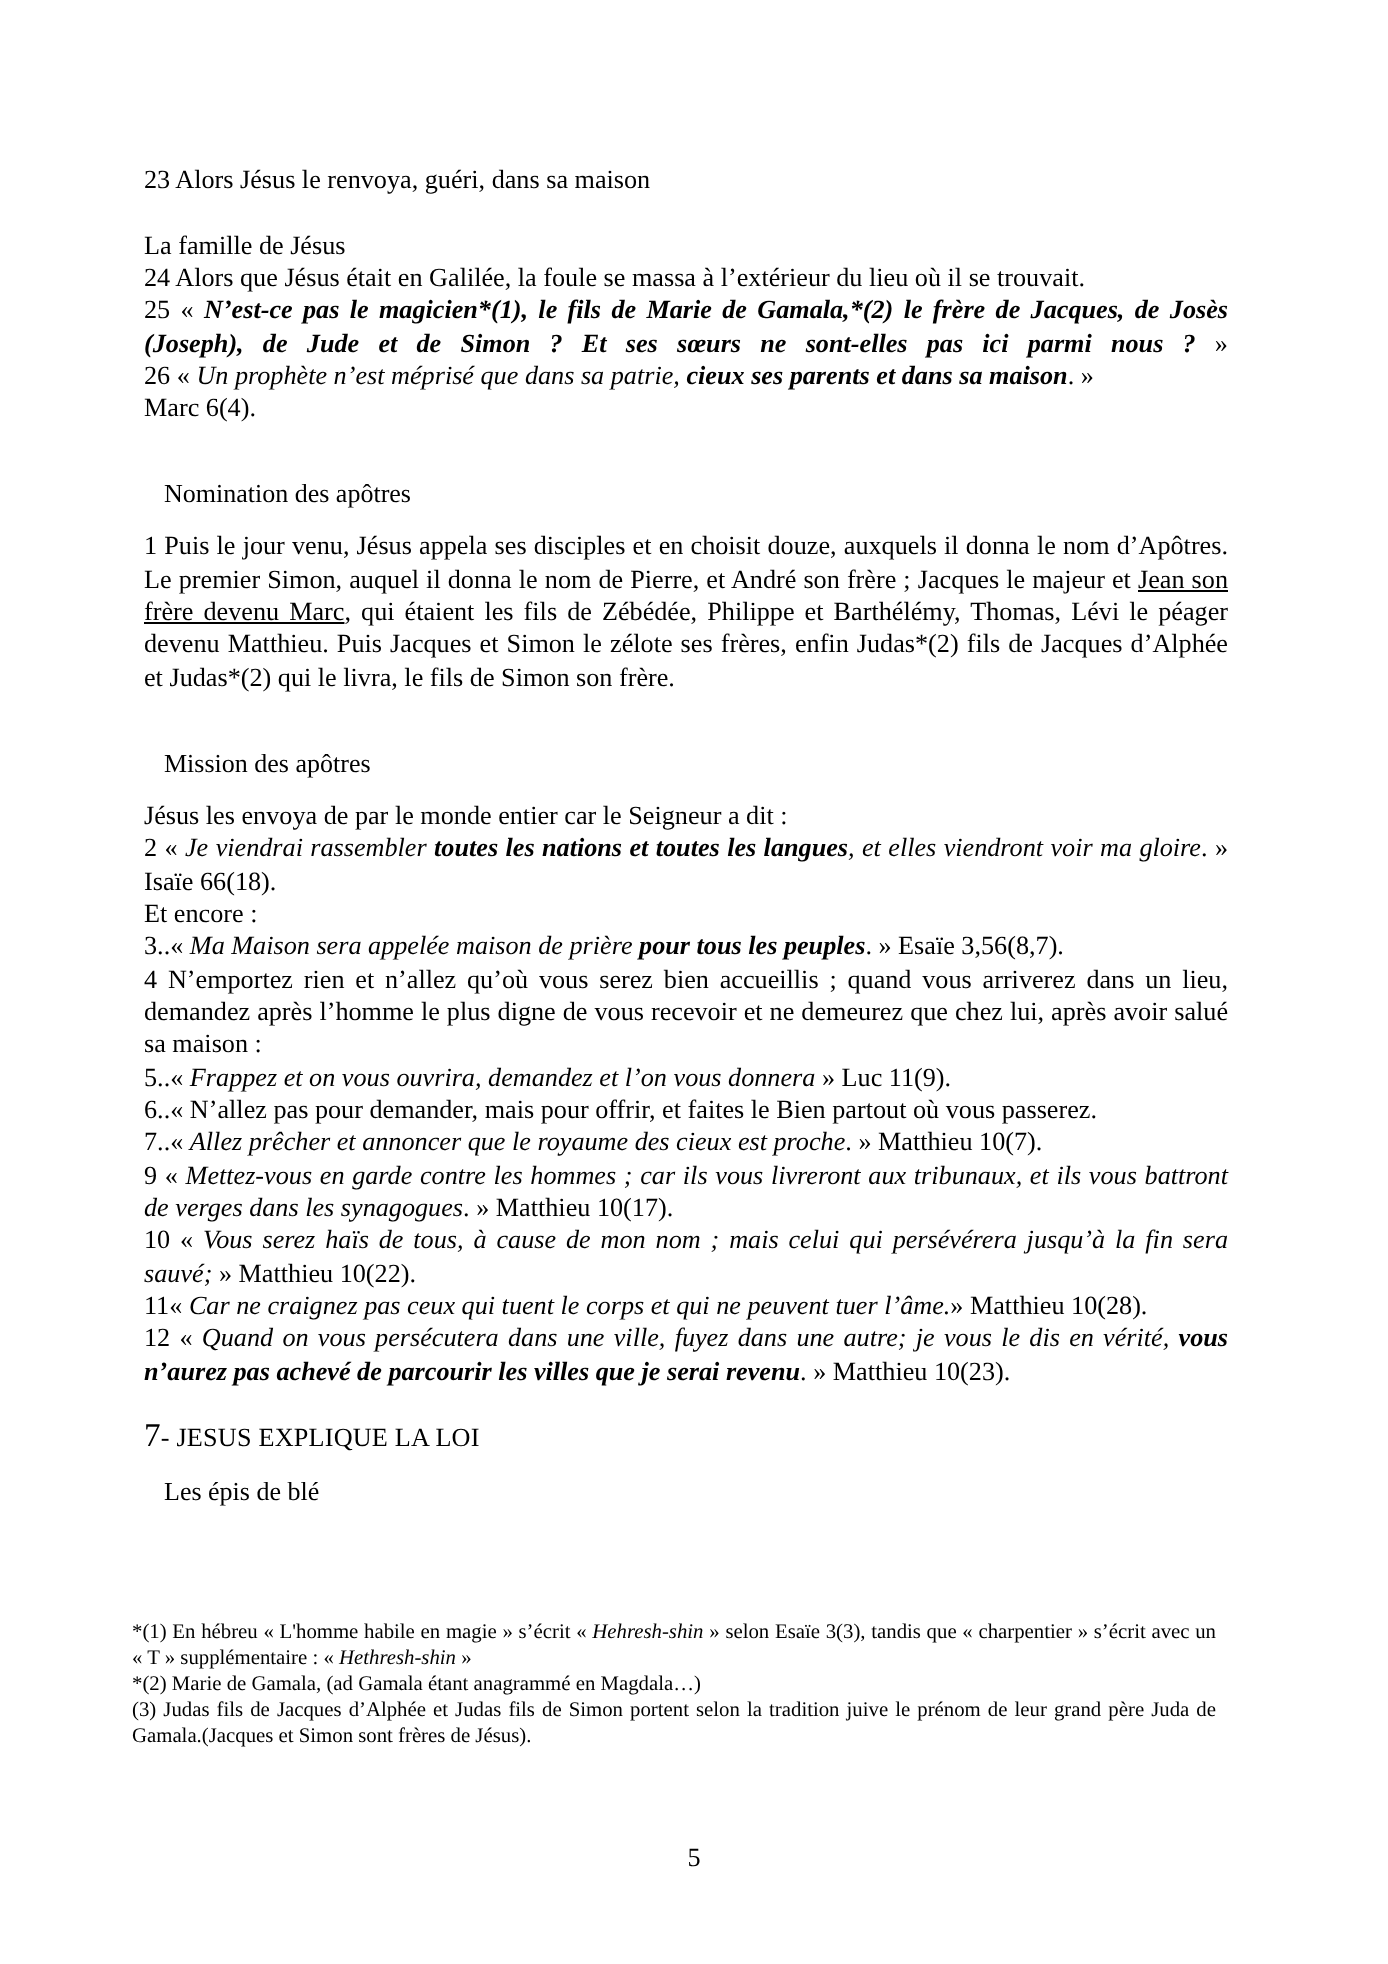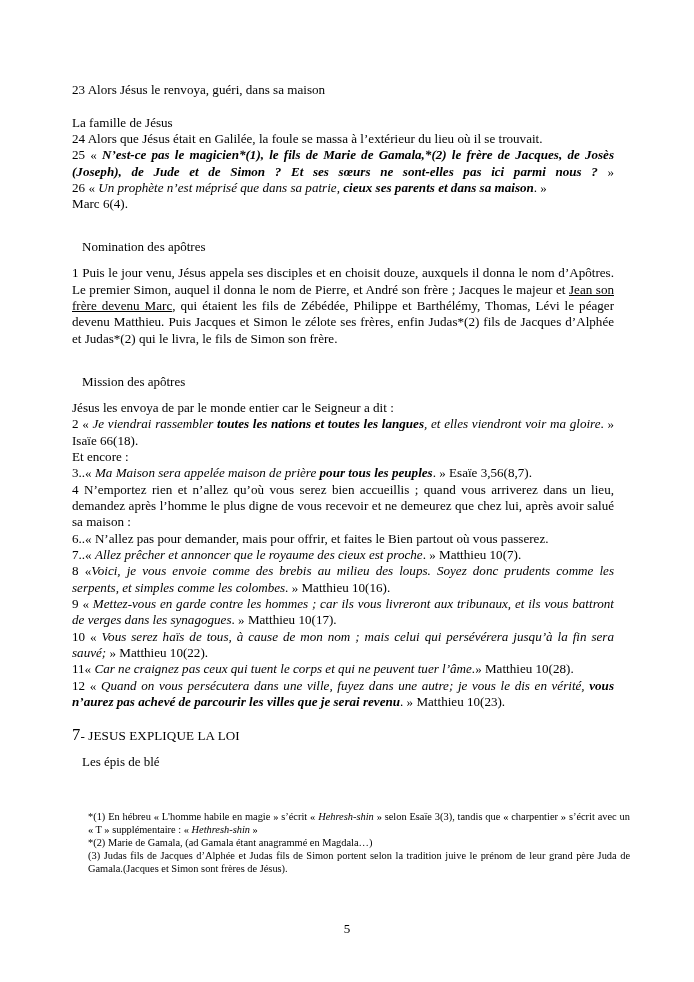--- a/index.html
+++ b/index.html
@@ -50,21 +50,21 @@
   }
 
   .subheading {
     font-size: 13px;
     line-height: 16.35px;
     margin: 10px;
   }
 
   .footnotes {
     position: absolute;
-    left: 88px;
+    left: 66px;
     top: 810px;
     width: 542px;
   }
   .fn {
     font-size: 10.4px;
     line-height: 13.1px;
     text-align: justify;
     text-justify: inter-word;
     margin: 0;
   }
@@ -111,26 +111,26 @@
   <p class="ln last-natural">Jésus les envoya de par le monde entier car le Seigneur a dit :</p>
 
   <p class="ln last-natural"><span>2  </span><span>« </span><span class="it">Je viendrai rassembler </span><span class="bi">toutes les nations et toutes les langues</span><span class="it">, et elles viendront voir ma gloire</span><span>. »</span><span> Isaïe 66(18).</span></p>
 
   <p class="ln last-natural">Et encore :</p>
 
   <p class="ln last-natural"><span>3..</span><span>« </span><span class="it">Ma Maison sera appelée maison de prière </span><span class="bi">pour tous les peuples</span><span>. »</span><span> Esaïe 3,56(8,7).</span></p>
 
   <p class="ln last-natural">4   N’emportez rien et n’allez qu’où vous serez bien accueillis ; quand vous arriverez dans un lieu, demandez après l’homme  le plus digne de vous recevoir et ne demeurez que chez lui, après avoir salué sa maison :</p>
 
+  <p class="ln last-natural"><span>5..</span><span>« </span><span class="it">Frappez et on vous ouvrira, demandez et l’on vous donnera</span><span> »</span><span> Luc 11(9).</span></p>
 
   <p class="ln last-natural">6..« N’allez pas pour demander, mais pour offrir, et faites le Bien partout où vous passerez.</p>
 
   <p class="ln last-natural"><span>7..</span><span>« </span><span class="it">Allez prêcher et annoncer que le royaume des cieux est proche</span><span>. »</span><span> Matthieu 10(7).</span></p>
 
-  <p class="ln last-natural"><span>8   </span><span>«</span><span class="it">Voici, je vous envoie comme des brebis au milieu des loups. Soyez donc prudents comme les serpents, et simples comme les colombes</span><span>. »</span><span> Matthieu 10(16).</span></p>
 
   <p class="ln last-natural"><span>9  </span><span>« </span><span class="it">Mettez-vous en garde contre les hommes ; car ils vous livreront aux tribunaux, et ils vous battront de verges dans les synagogues</span><span>. »</span><span> Matthieu 10(17).</span></p>
 
   <p class="ln last-natural"><span>10   </span><span>« </span><span class="it">Vous serez haïs de tous, à cause de mon nom ; mais celui qui persévérera jusqu’à la fin sera sauvé;</span><span> »</span><span> Matthieu 10(22).</span></p>
 
   <p class="ln last-natural"><span>11</span><span>« </span><span class="it">Car ne craignez pas ceux qui tuent le corps et qui ne peuvent tuer l’âme.</span><span>»</span><span> Matthieu 10(28).</span></p>
 
   <p class="ln last-natural"><span>12  </span><span>« </span><span class="it">Quand on vous persécutera dans une ville, fuyez dans une autre; je vous le dis en vérité, </span><span class="bi">vous n’aurez pas achevé de parcourir les villes que je serai revenu</span><span>. »</span><span> Matthieu 10(23).</span></p>
 
   <div class="gap"></div>

